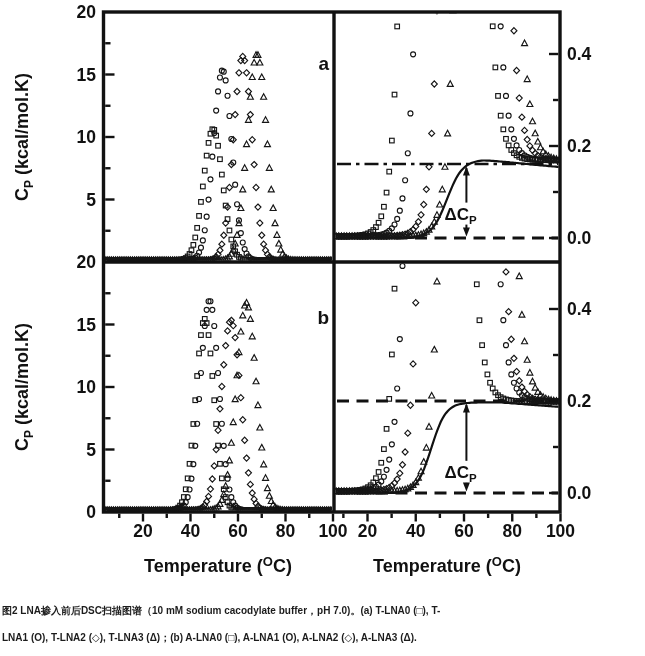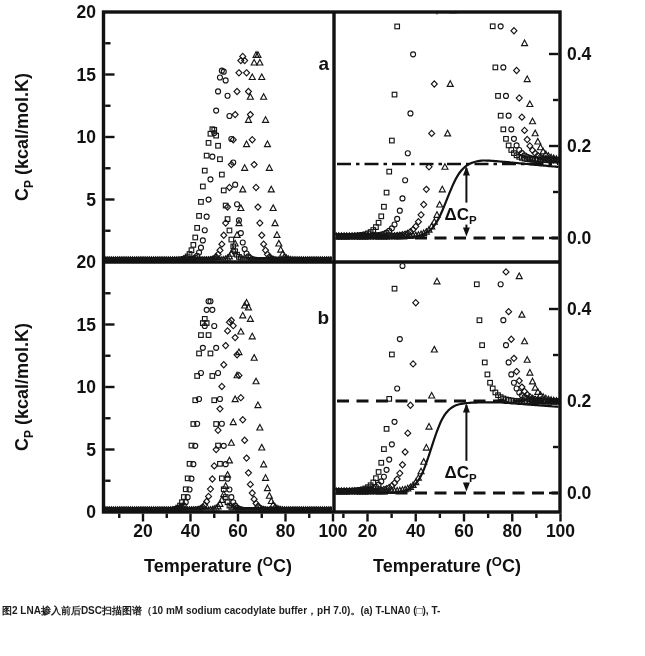--- a/index.html
+++ b/index.html
@@ -1567,14 +1567,15 @@
         <text x="218" y="572" font-size="18" text-anchor="middle"><tspan>Temperature (</tspan><tspan dy="-6" font-size="13">O</tspan><tspan dy="6" font-size="18">C)</tspan></text>
         <text x="447" y="572" font-size="18" text-anchor="middle"><tspan>Temperature (</tspan><tspan dy="-6" font-size="13">O</tspan><tspan dy="6" font-size="18">C)</tspan></text>
         <text transform="translate(28 137) rotate(-90)" font-size="18" text-anchor="middle"><tspan>C</tspan><tspan dy="5" font-size="12">P</tspan><tspan dy="-5" font-size="18"> (kcal/mol.K)</tspan></text>
         <text transform="translate(28 387) rotate(-90)" font-size="18" text-anchor="middle"><tspan>C</tspan><tspan dy="5" font-size="12">P</tspan><tspan dy="-5" font-size="18"> (kcal/mol.K)</tspan></text>
         <text x="329" y="70" font-size="19" text-anchor="end">a</text>
         <text x="329" y="324" font-size="19" text-anchor="end">b</text>
       </g>
     </svg>
   <div id="caption">
     <div>图2 LNA掺入前后DSC扫描图谱（10 mM sodium cacodylate buffer，pH 7.0)。(a) T-LNA0 (□), T-</div>
+    <div>LNA1 (O), T-LNA2 (◇), T-LNA3 (Δ)；(b) A-LNA0 (□), A-LNA1 (O), A-LNA2 (◇), A-LNA3 (Δ).</div>
   </div>
 </div>
 
 </body></html>

